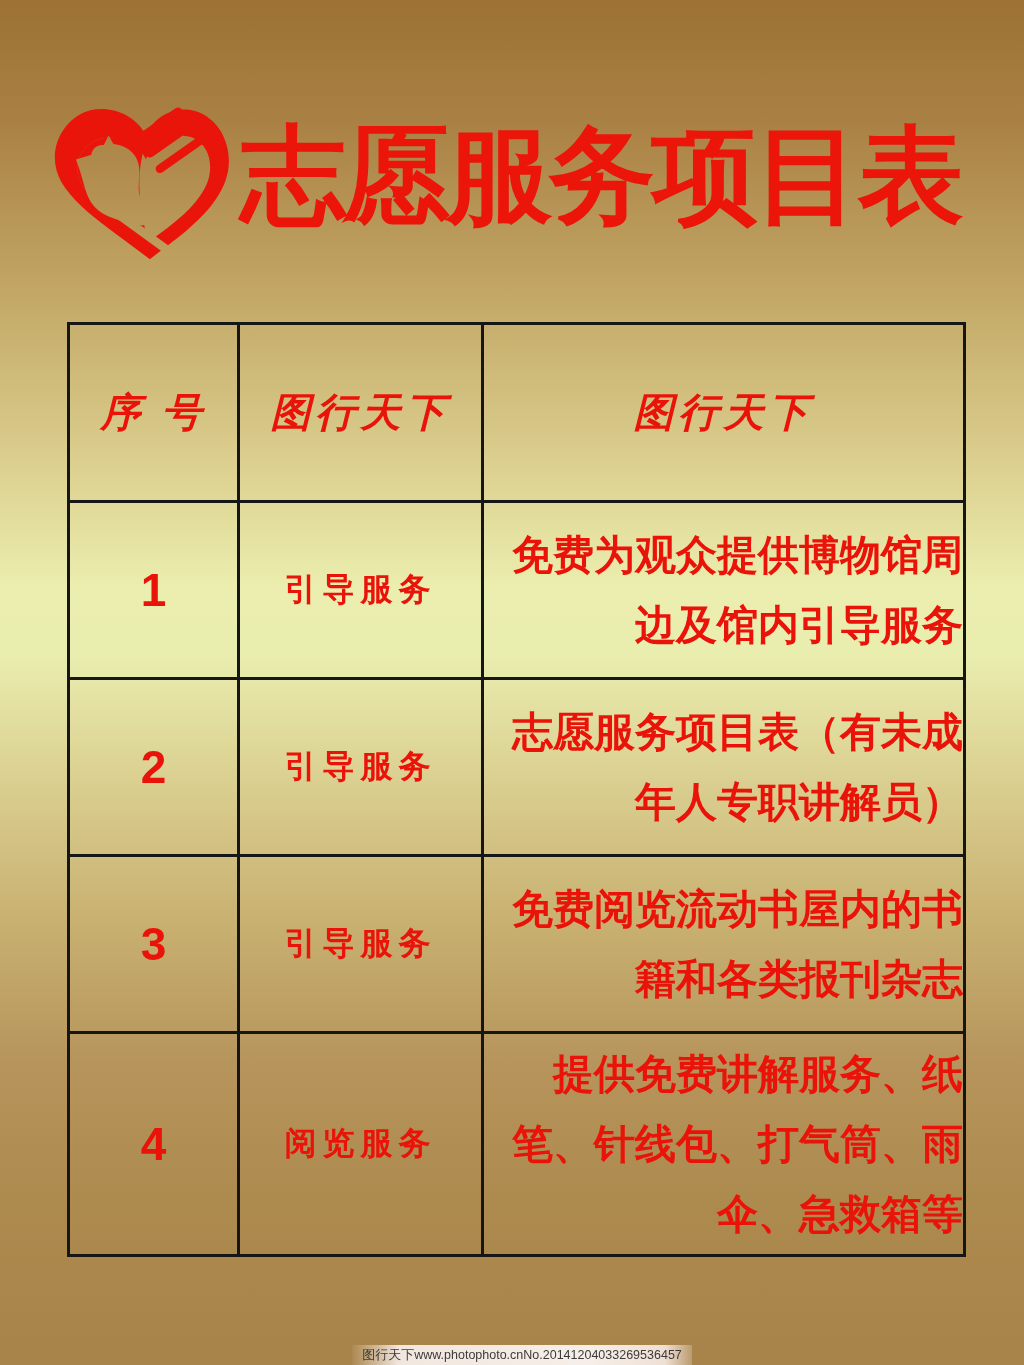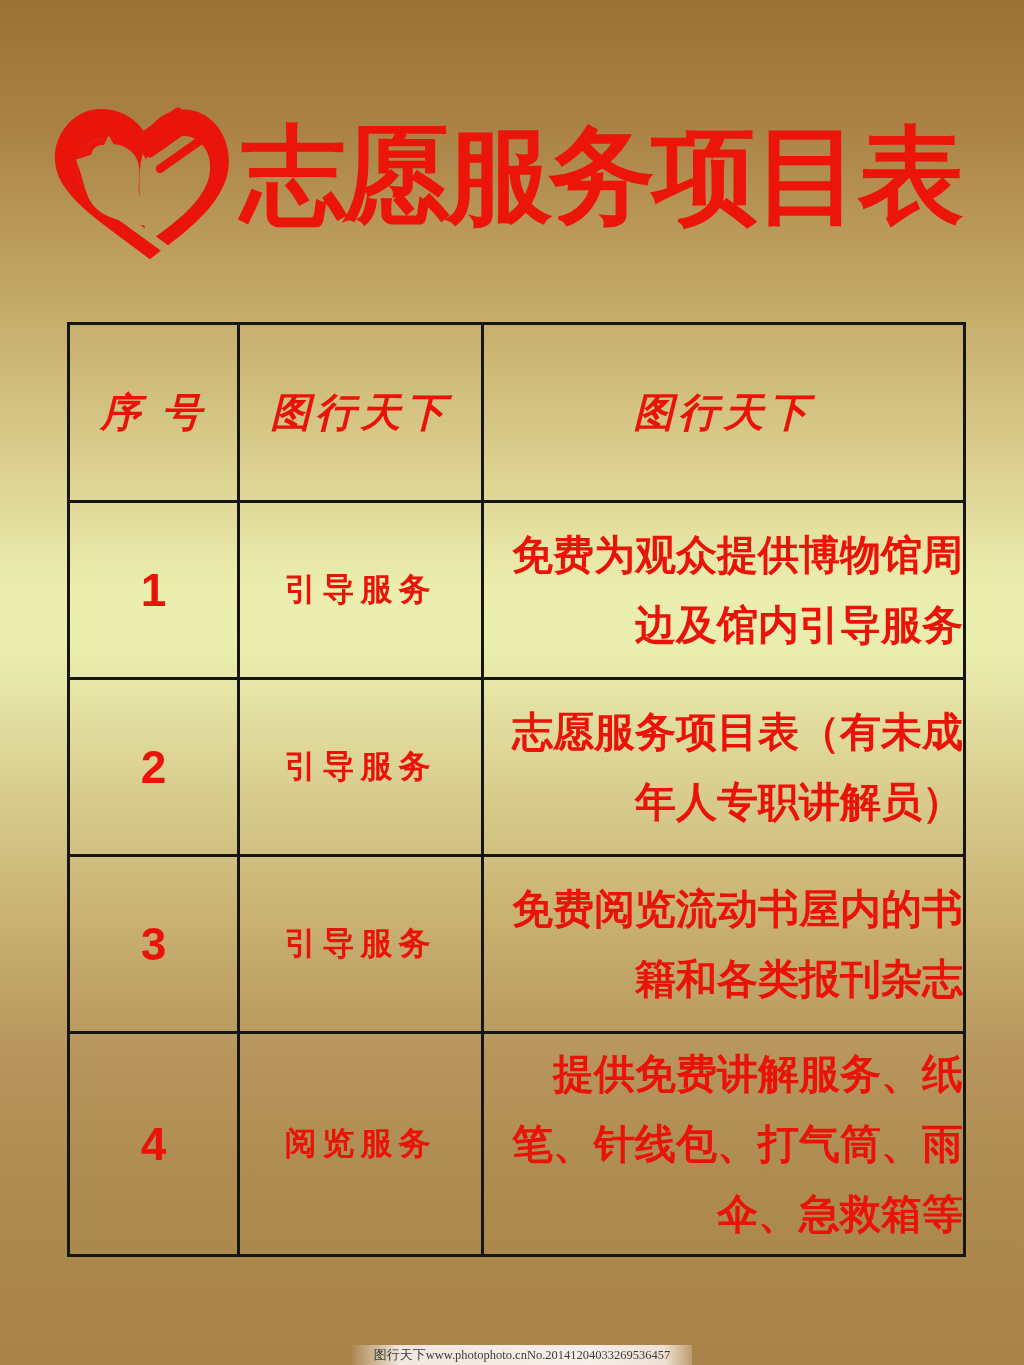--- a/index.html
+++ b/index.html
@@ -71,21 +71,21 @@
       #f2e7df 14%,
       #f6eee8 70%,
       #efe0d4 92%,
       rgba(243,230,220,0.25) 100%);
     display:flex;align-items:center;justify-content:center;
     color:#3b3b3b;
     white-space:nowrap;
   }
   .watermark .site{font-size:13px;font-family:"Liberation Sans",sans-serif;}
   .watermark .url,.watermark .serial{
-    font-size:12.5px;font-family:Liberation Serif, serif;
+    font-size:12.5px;font-family:Liberation Sans, sans-serif;
   }
 </style>
 </head>
 <body>
 
 <div class="poster">
 
   <svg class="logo" viewBox="0 0 200 170" xmlns="http://www.w3.org/2000/svg" aria-hidden="true">
     <defs>
       <mask id="logoMask">

